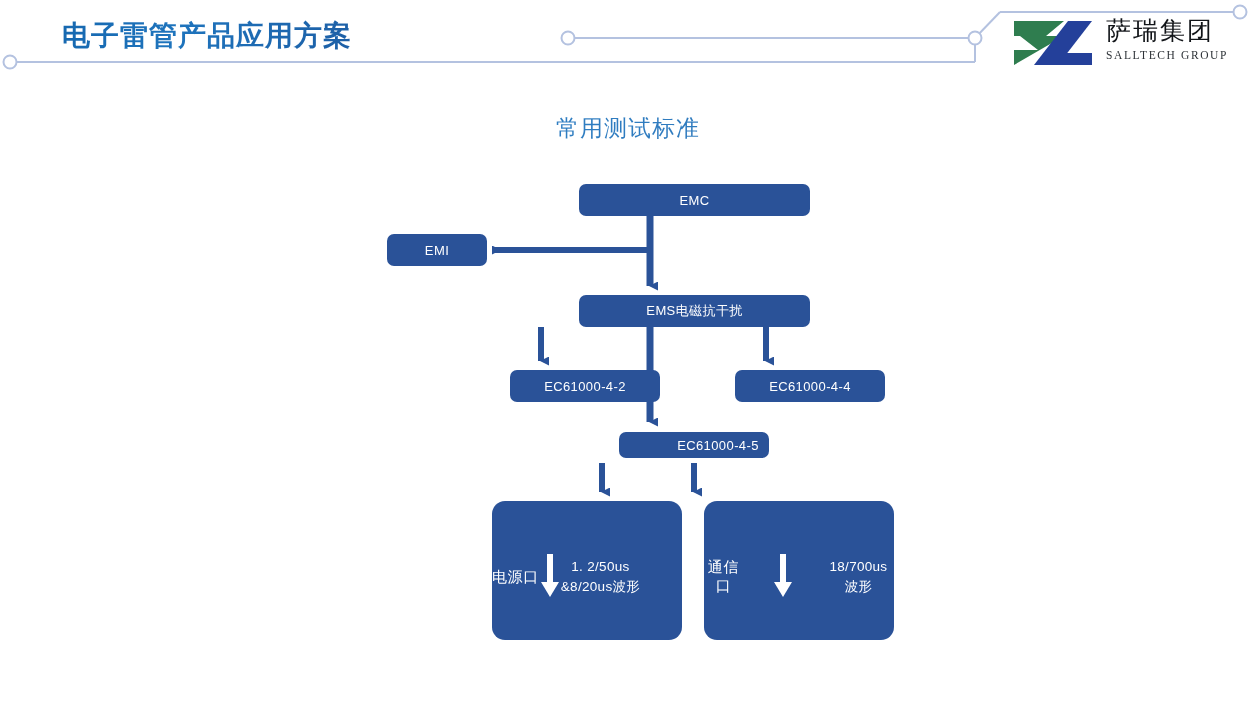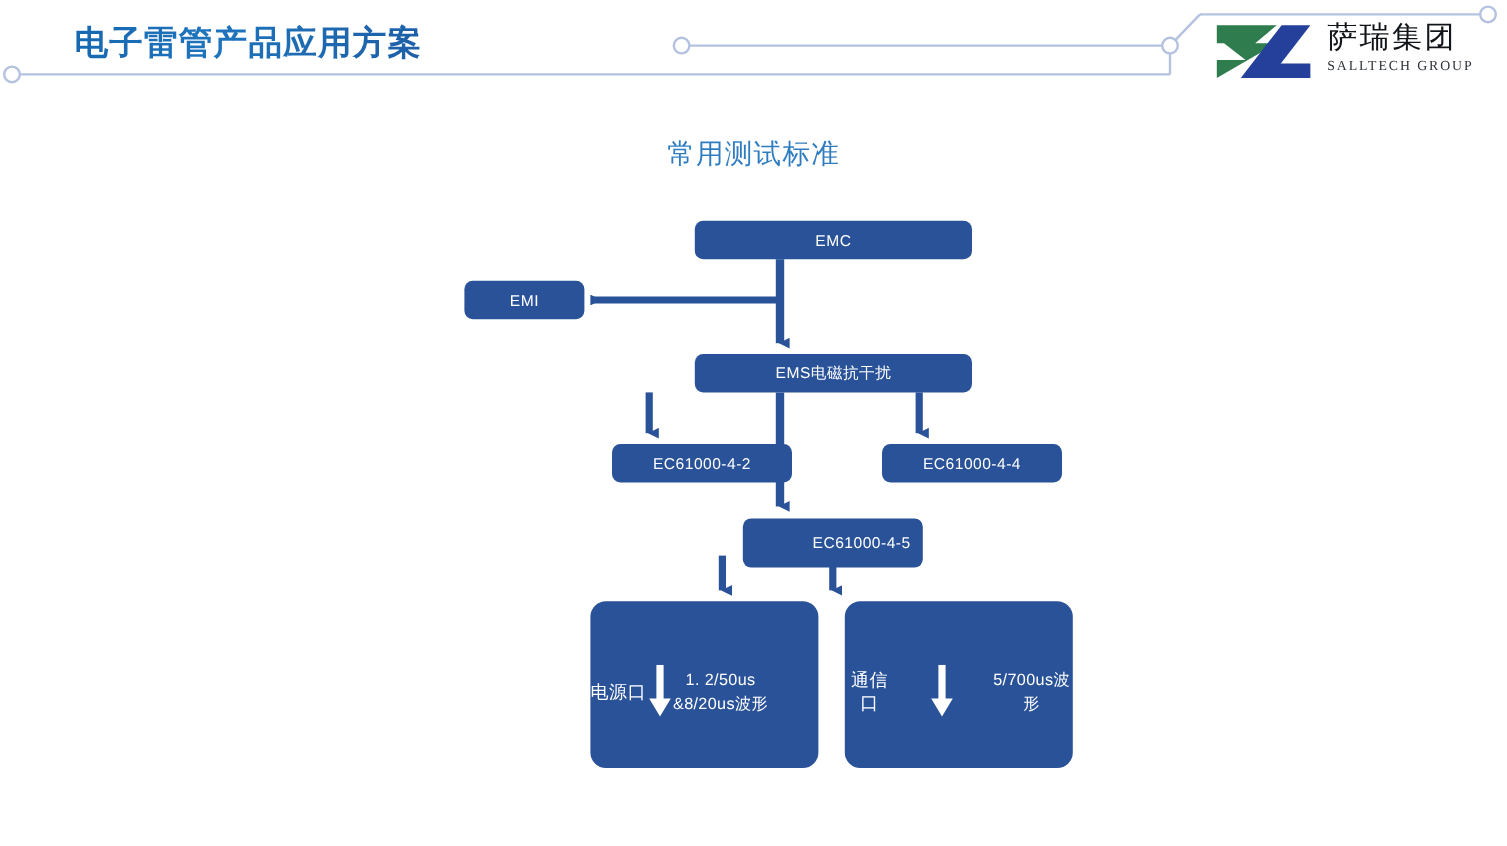--- a/index.html
+++ b/index.html
@@ -148,21 +148,21 @@
     line-height: 20px;
     letter-spacing: 0.3px;
     white-space: pre-line;
   }
 
   #node-emc   { left: 535px; top: 184px; width: 231px; height: 32px; }
   #node-emi   { left: 343px; top: 234px; width: 100px; height: 32px; }
   #node-ems   { left: 535px; top: 295px; width: 231px; height: 32px; }
   #node-4-2   { left: 466px; top: 370px; width: 150px; height: 32px; }
   #node-4-4   { left: 691px; top: 370px; width: 150px; height: 32px; }
-  #node-4-5   { left: 575px; top: 432px; width: 150px; height: 41px; padding-left: 48px; }
+  #node-4-5   { left: 575px; top: 432px; width: 150px; height: 26px; padding-left: 48px; }
   #node-power { left: 448px; top: 501px; width: 190px; height: 139px; }
   #node-comm  { left: 660px; top: 501px; width: 190px; height: 139px; gap: 29px; }
 </style>
 </head>
 <body>
 
 <div id="header">
 
   <svg id="header-deco" width="1256" height="90" viewBox="0 0 1256 90">
 
@@ -263,16 +263,16 @@
   </div>
 
   <div class="node big" id="node-comm">
     <div class="node-title">通信口</div>
     <div class="node-arrow">
       <svg width="22" height="44" viewBox="0 0 22 44">
         <rect x="8" y="0" width="6" height="30" fill="#ffffff"></rect>
         <path d="M2,28 L20,28 L11,43 Z" fill="#ffffff"></path>
       </svg>
     </div>
-    <div class="node-desc">5/700us波形</div>
+    <div class="node-desc">18/700us波形</div>
   </div>
 
 </div>
 
 </body></html>

